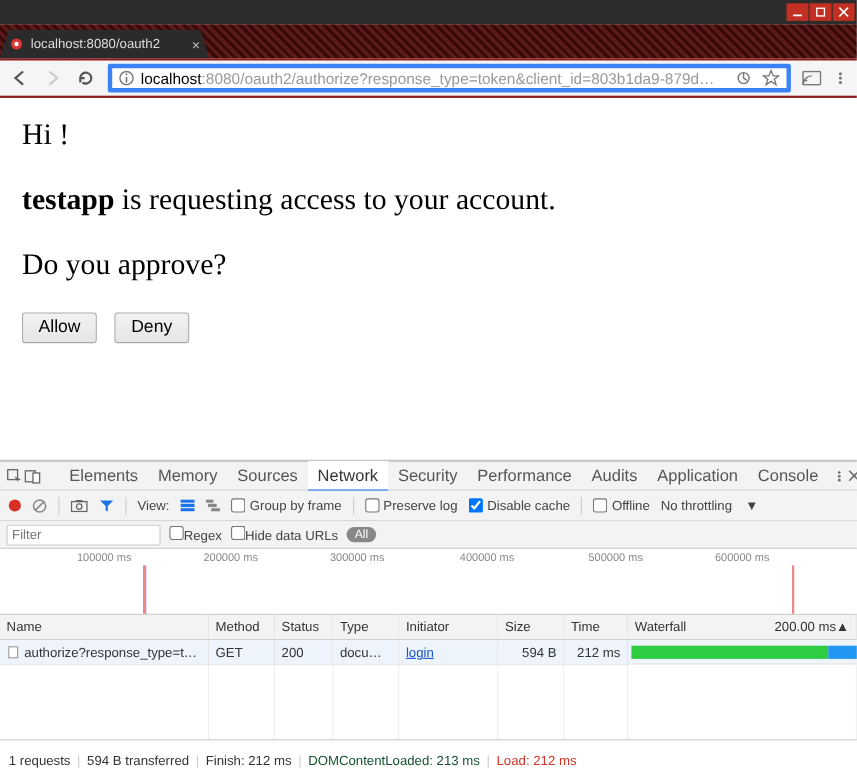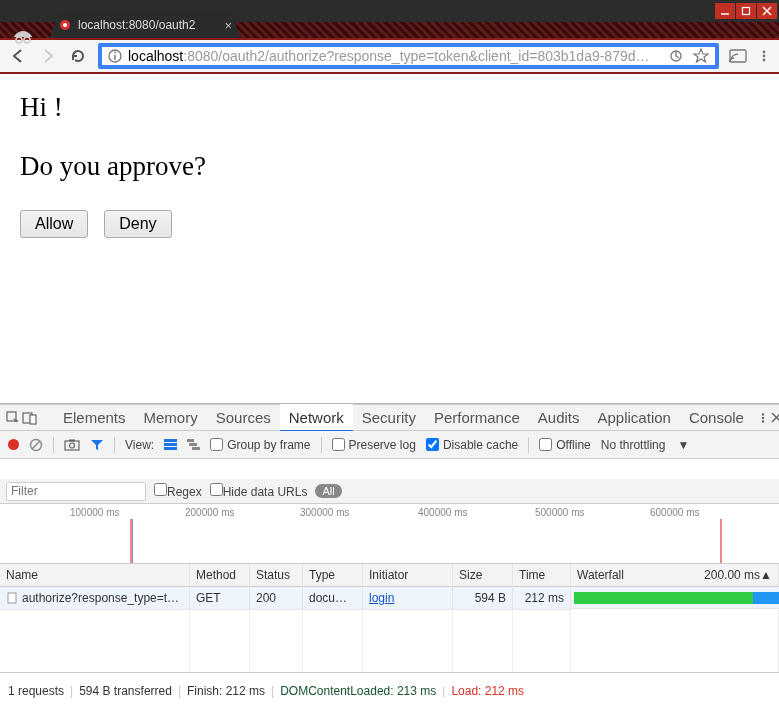--- a/index.html
+++ b/index.html
@@ -23,24 +23,23 @@
   display: flex; align-items: center; justify-content: center;
   color: #fff; font-size: 11px; font-family: Arial, sans-serif;
   cursor: pointer;
 }
 .win-min { background: #c23024; }
 .win-max { background: #c23024; }
 .win-close { background: #c23024; }
 
 
 .tab-strip {
-  height: 16px;
+  height: 31px;
   background: repeating-linear-gradient(45deg,#3a0a0a 0 3px,#5c1b1b 3px 6px);
   display: flex; align-items: flex-end;
-  padding-left: 50px;
   position: relative;
 }
 .incognito-icon {
   position: absolute; left: 12px; top: 6px;
   width: 22px; height: 18px;
   display:flex; align-items:center; justify-content:center;
 }
 .tab {
   background: #2b2b2b;
   color: #ddd;
@@ -153,21 +152,20 @@
 
 .dt-filter {
   height:25px;
   background:#f3f3f3;
   border-bottom:1px solid #ccc;
   display:flex; align-items:center;
   padding:0 6px;
   gap:8px;
   font-size:12px;
   color:#444;
-  margin-top:20px;
 }
 .dt-filter input[type=text]{
   width:140px;height:19px;
   border:1px solid #ccc;border-radius:2px;
   padding:0 4px;font-size:12px;
 }
 .dt-filter .pill {
   background:#888;color:#fff;border-radius:8px;
   padding:1px 7px;font-size:11px;cursor:pointer;
 }
@@ -311,20 +309,21 @@
     <svg width="14" height="14">
         <circle cx="7" cy="3" r="1.4" fill="#777"></circle>
         <circle cx="7" cy="7" r="1.4" fill="#777"></circle>
         <circle cx="7" cy="11" r="1.4" fill="#777"></circle>
       </svg>
   </div>
 </div>
 
 <div class="page">
   <p>Hi !</p>
+  <p><span class="app-name">testapp</span><span> is requesting access to your account.</span></p>
   <p>Do you approve?</p>
   <div class="btn-row">
     <button>Allow</button>
     <button>Deny</button>
   </div>
 </div>
 
 <div class="devtools">
 
   <div class="dt-tabbar">

